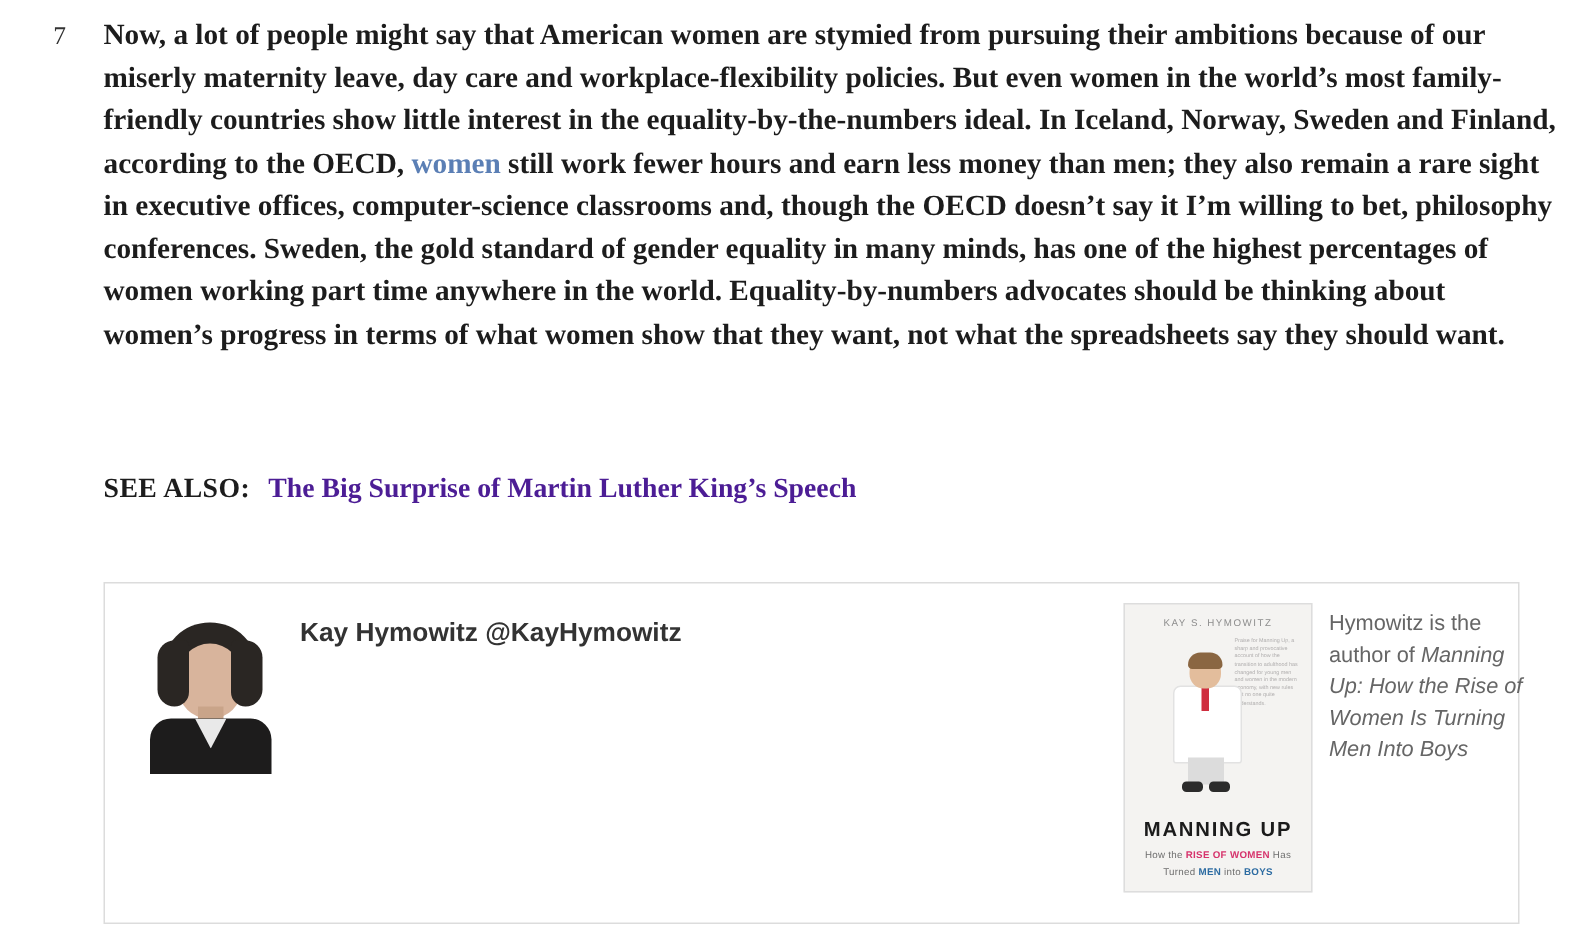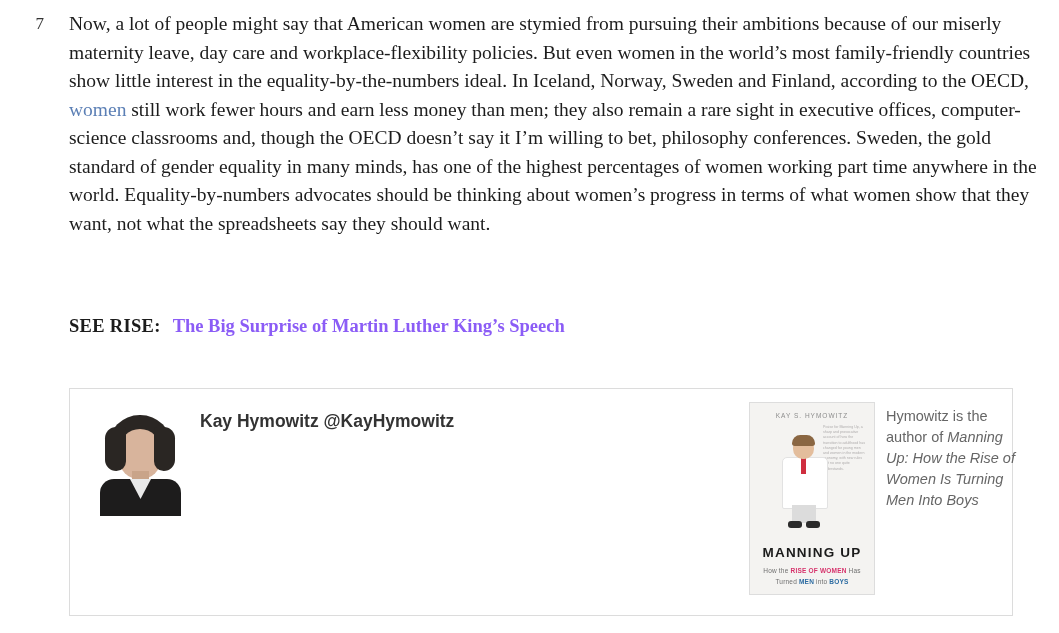--- a/index.html
+++ b/index.html
@@ -40,20 +40,21 @@
     line-height: 28px;
   }
   .para-text {
     width: 970px;
     padding-left: 25px;
     font-family: "Liberation Serif", serif;
     font-size: 19.5px;
     line-height: 28.5px;
     color: #1c1c1c;
     text-align: left;
+    font-weight: bold;
   }
   .inline-link {
     color: #5b7fb5;
     text-decoration: none;
   }
 
   
   .see-also-row {
     position: absolute;
     left: 69px;
@@ -64,21 +65,21 @@
   }
   .see-also-label {
     font-family: "Liberation Serif", serif;
     font-weight: bold;
     color: #1c1c1c;
     letter-spacing: 0.3px;
   }
   .see-also-link {
     font-family: "Liberation Serif", serif;
     font-weight: bold;
-    color: #8b5cf6;
+    color: #4c1d95;
     text-decoration: none;
     margin-left: 12px;
   }
 
   
   .bio-card {
     position: absolute;
     left: 69px;
     top: 388px;
     width: 944px;
@@ -291,21 +292,21 @@
 <body>
 
 <div class="page">
 
   <div class="para-block">
     <div class="para-number">7</div>
     <div class="para-text"><span>Now, a lot of people might say that American women are stymied from pursuing their ambitions because of our miserly maternity leave, day care and workplace-flexibility policies. But even women in the world’s most family-friendly countries show little interest in the equality-by-the-numbers ideal. In Iceland, Norway, Sweden and Finland, according to the OECD, </span><a class="inline-link" href="#">women</a><span> still work fewer hours and earn less money than men; they also remain a rare sight in executive offices, computer-science classrooms and, though the OECD doesn’t say it I’m willing to bet, philosophy conferences. Sweden, the gold standard of gender equality in many minds, has one of the highest percentages of women working part time anywhere in the world. Equality-by-numbers advocates should be thinking about women’s progress in terms of what women show that they want, not what the spreadsheets say they should want.</span></div>
   </div>
 
   <div class="see-also-row">
-    <span class="see-also-label">SEE RISE:</span><a class="see-also-link" href="#">The Big Surprise of Martin Luther King’s Speech</a>
+    <span class="see-also-label">SEE ALSO:</span><a class="see-also-link" href="#">The Big Surprise of Martin Luther King’s Speech</a>
   </div>
 
   <div class="bio-card">
     <div class="bio-avatar-wrap">
       <div class="avatar">
         <div class="bg"></div>
         <div class="hair"></div>
         <div class="face"></div>
         <div class="hair-left"></div>
         <div class="hair-right"></div>

